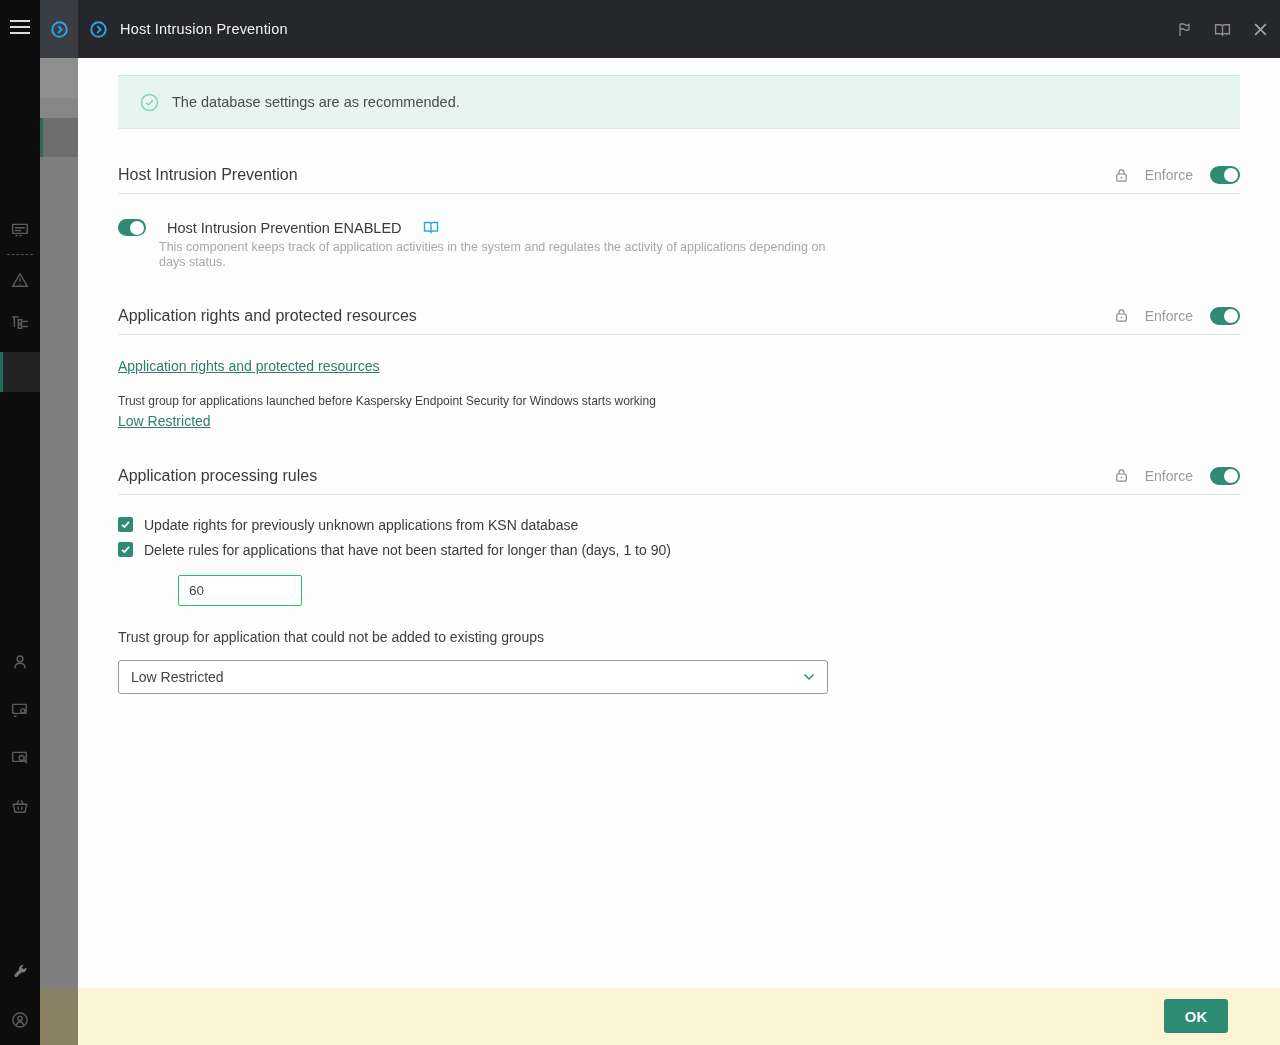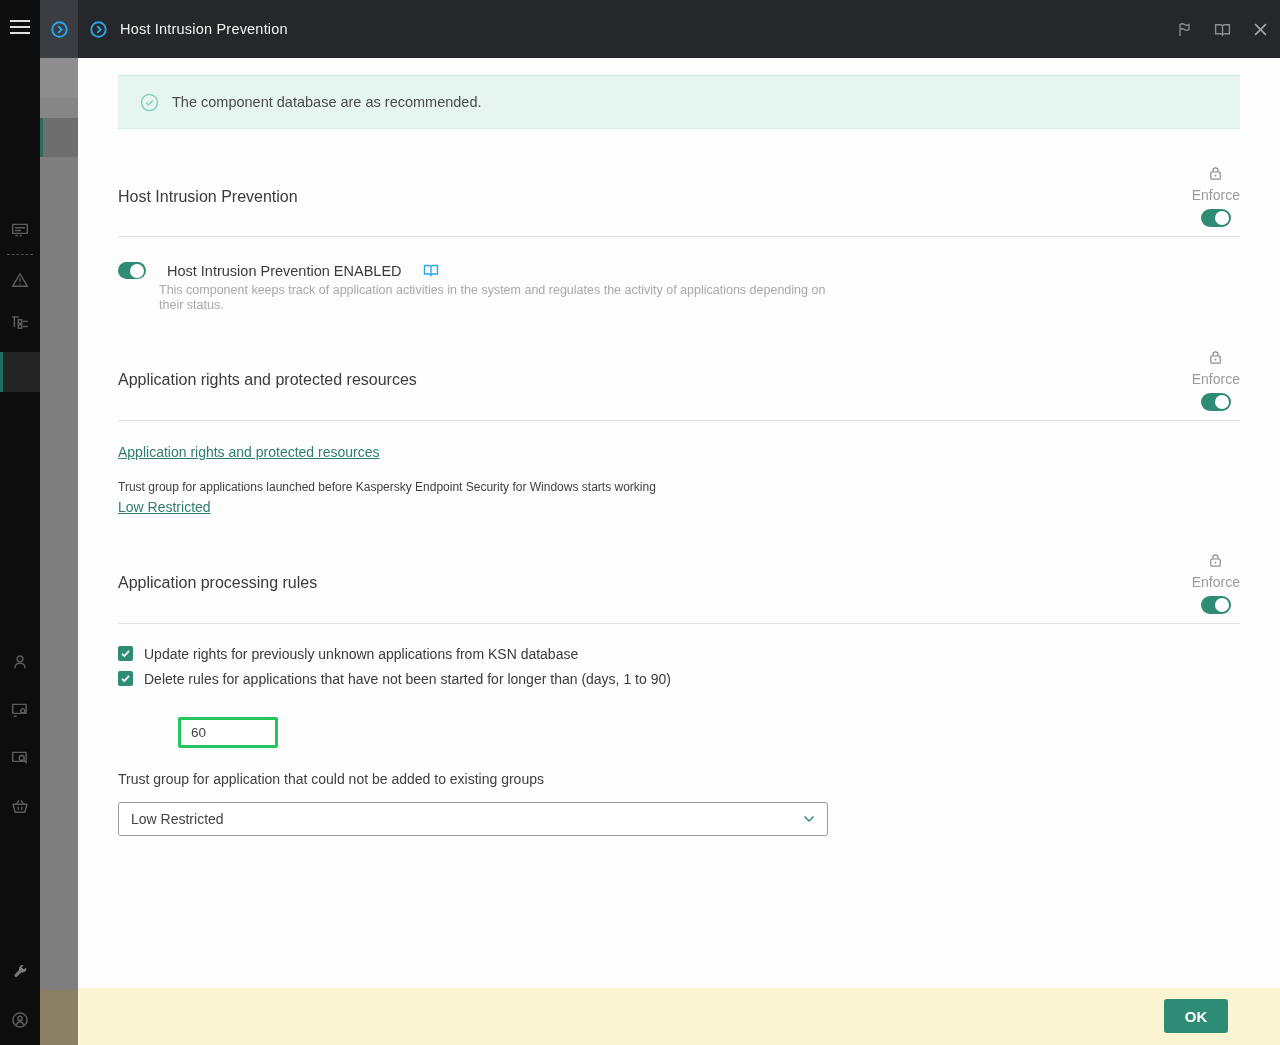--- a/index.html
+++ b/index.html
@@ -32,42 +32,42 @@
   .dim-foot { position:absolute; left:0; top:932px; width:38px; height:55px; background:#8a8164; }
 
   
   .dialog { position:absolute; left:78px; top:58px; width:1202px; height:930px; background:#fdfdfd; z-index:25; padding:0 40px; overflow:hidden; }
 
   .banner { margin-top:17px; height:54px; background:#e7f5f0; border-top:1px solid #c9e8dc; border-bottom:1px solid #d9efe7; display:flex; align-items:center; padding-left:22px; }
   .banner-text { margin-left:13px; color:#4b4b4b; font-size:14.5px; }
 
   .sec-head { margin-top:37px; display:flex; justify-content:space-between; align-items:center; padding-bottom:9px; border-bottom:1px solid #e4e4e4; }
   .sec-title { font-size:16px; color:#3b3b3b; }
-  .enforce { display:flex; align-items:center; gap:6px;flex-direction:column; }
+  .enforce { display:flex; align-items:center; gap:17px; }
   .enforce-label { color:#9b9b9b; font-size:14px; }
 
   .toggle { width:30px; height:18px; border-radius:9px; background:#2e8b74; position:relative; cursor:pointer; flex:0 0 auto; }
   .toggle::after { content:''; position:absolute; right:2px; top:2px; width:14px; height:14px; border-radius:50%; background:#fff; }
 
   .feat-row { margin-top:25px; display:flex; align-items:center; gap:21px; }
   .feat-label { color:#3b3b3b; font-size:14.5px; }
   .feat-desc { margin:4px 0 0 41px; max-width:682px; color:#a8a8a8; font-size:12.5px; line-height:1.18; }
 
   .link { display:inline-block; color:#2e7d6e; font-size:14px; text-decoration:underline; cursor:pointer; }
   .link1 { margin-top:23px; }
   .para { margin-top:5px; color:#3f3f3f; font-size:14px; }
   .trust-label { margin-top:19px; color:#3f3f3f; font-size:12px; }
   .link2 { margin-top:5px; }
 
   .cb-group { margin-top:22px; display:flex; flex-direction:column; gap:9px; }
   .cb-row { display:flex; align-items:center; gap:11px; cursor:pointer; }
   .cb { width:15px; height:15px; background:#2e8b74; border-radius:2px; display:flex; align-items:center; justify-content:center; flex:0 0 auto; }
   .cb-label { color:#3b3b3b; font-size:14px; }
 
-  .days-input { margin:30px 0 0 60px; width:100px; height:31px; border:3px solid #22c55e; border-radius:2px; font-family:"Liberation Sans",sans-serif; font-size:13.5px; color:#444; padding:0 10px; background:#fff; display:block; }
+  .days-input { margin:17px 0 0 60px; width:124px; height:31px; border:1px solid #22c55e; border-radius:2px; font-family:"Liberation Sans",sans-serif; font-size:13.5px; color:#444; padding:0 10px; background:#fff; display:block; }
 
   .sel-label { margin-top:23px; color:#3f3f3f; font-size:14px; }
   .select { margin-top:15px; width:710px; height:34px; border:1px solid #9a9a9a; border-radius:3px; background:#fff; display:flex; align-items:center; justify-content:space-between; padding:0 12px; cursor:pointer; }
   .select-value { color:#444; font-size:14px; }
 
   
   .footer { position:absolute; left:78px; top:988px; width:1202px; height:57px; background:#fcf5d3; z-index:25; }
   .ok-btn { position:absolute; right:52px; top:11px; width:64px; height:34px; background:#2e8b74; color:#fff; border:none; border-radius:3px; font-family:"Liberation Sans",sans-serif; font-size:15px; font-weight:bold; cursor:pointer; }
 </style>
 </head>
@@ -199,21 +199,21 @@
     <div class="dim-foot"></div>
   </div>
 
   <div class="dialog">
 
     <div class="banner">
       <svg width="19" height="19" viewBox="0 0 18 18">
           <circle cx="9" cy="9" r="7.6" fill="none" stroke="#85d1bd" stroke-width="1.4"></circle>
           <path d="M5.8 9.2 L8.1 11.4 L12.2 6.8" fill="none" stroke="#85d1bd" stroke-width="1.4"></path>
         </svg>
-      <span class="banner-text">The component database are as recommended.</span>
+      <span class="banner-text">The database settings are as recommended.</span>
     </div>
 
     
     <div class="sec-head">
       <span class="sec-title">Host Intrusion Prevention</span>
       <span class="enforce">
         <svg width="13" height="15" viewBox="0 0 13 15">
             <rect x="1.8" y="6" width="9.4" height="7.2" rx="1" fill="none" stroke="#8c8c8c" stroke-width="1.2"></rect>
             <path d="M4 6 V4.3 a2.5 2.5 0 0 1 5 0 V6" fill="none" stroke="#8c8c8c" stroke-width="1.2"></path>
             <circle cx="6.5" cy="9.6" r="0.9" fill="#8c8c8c"></circle>
@@ -223,21 +223,21 @@
       </span>
     </div>
     <div class="feat-row">
       <span class="toggle" style="width:28px;height:17px;"></span>
       <span class="feat-label">Host Intrusion Prevention ENABLED</span>
       <svg width="16" height="14" viewBox="0 0 16 14">
           <path d="M1.5 1.5 H6 a2 2 0 0 1 2 2 a2 2 0 0 1 2-2 h4.5 v8.5 H10 a2 2 0 0 0-2 1.3 a2 2 0 0 0-2-1.3 H1.5 Z" fill="none" stroke="#2aa5e8" stroke-width="1.4"></path>
           <line x1="8" y1="3.5" x2="8" y2="10.5" stroke="#2aa5e8" stroke-width="1.4"></line>
         </svg>
     </div>
-    <div class="feat-desc">This component keeps track of application activities in the system and regulates the activity of applications depending on their status.</div>
+    <div class="feat-desc">This component keeps track of application activities in the system and regulates the activity of applications depending on days status.</div>
 
     
     <div class="sec-head">
       <span class="sec-title">Application rights and protected resources</span>
       <span class="enforce">
         <svg width="13" height="15" viewBox="0 0 13 15">
             <rect x="1.8" y="6" width="9.4" height="7.2" rx="1" fill="none" stroke="#8c8c8c" stroke-width="1.2"></rect>
             <path d="M4 6 V4.3 a2.5 2.5 0 0 1 5 0 V6" fill="none" stroke="#8c8c8c" stroke-width="1.2"></path>
             <circle cx="6.5" cy="9.6" r="0.9" fill="#8c8c8c"></circle>
           </svg>

